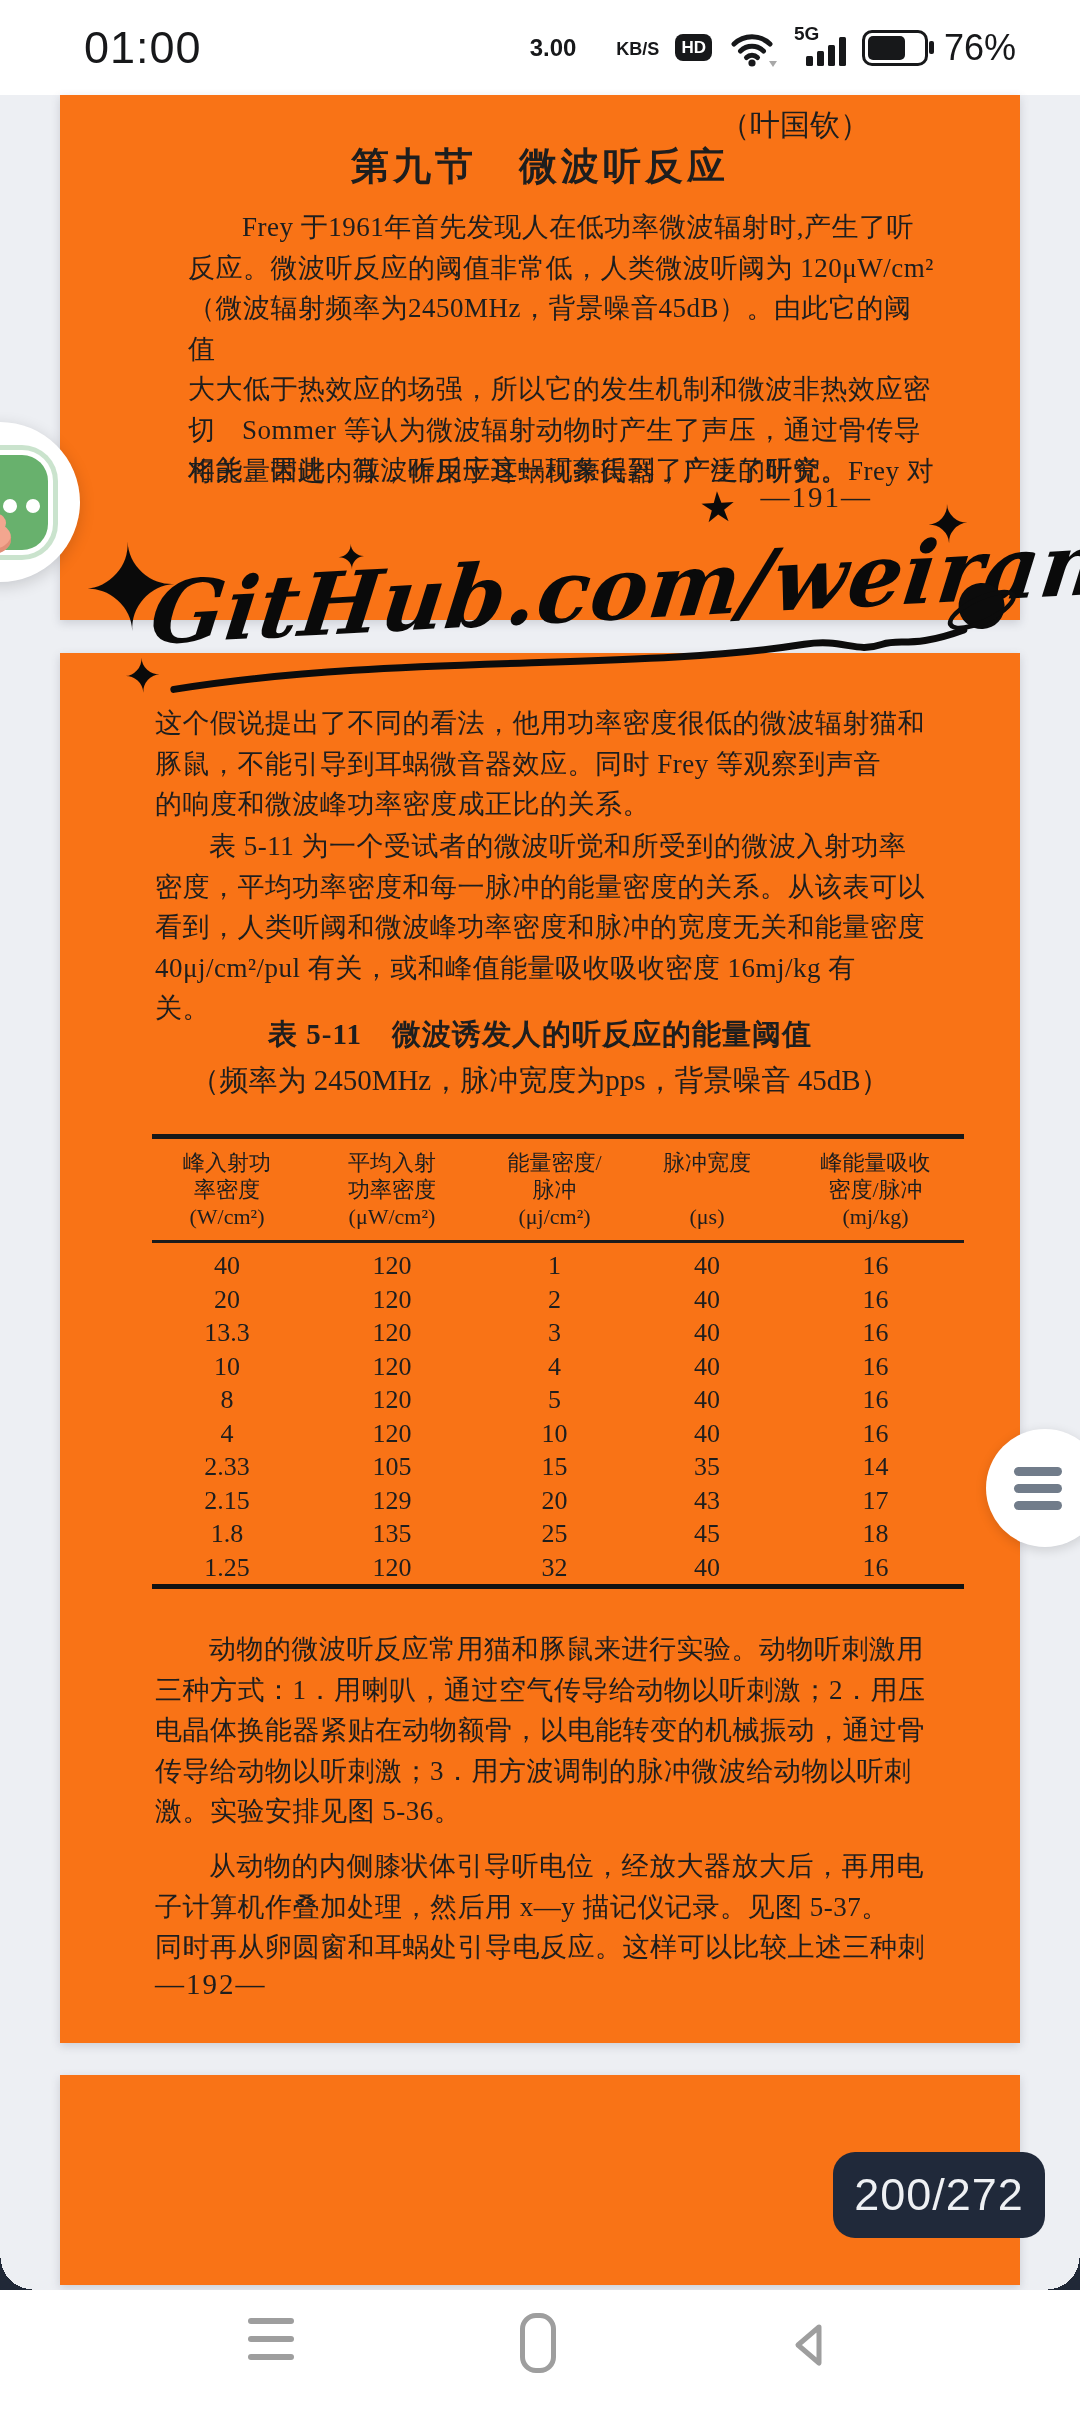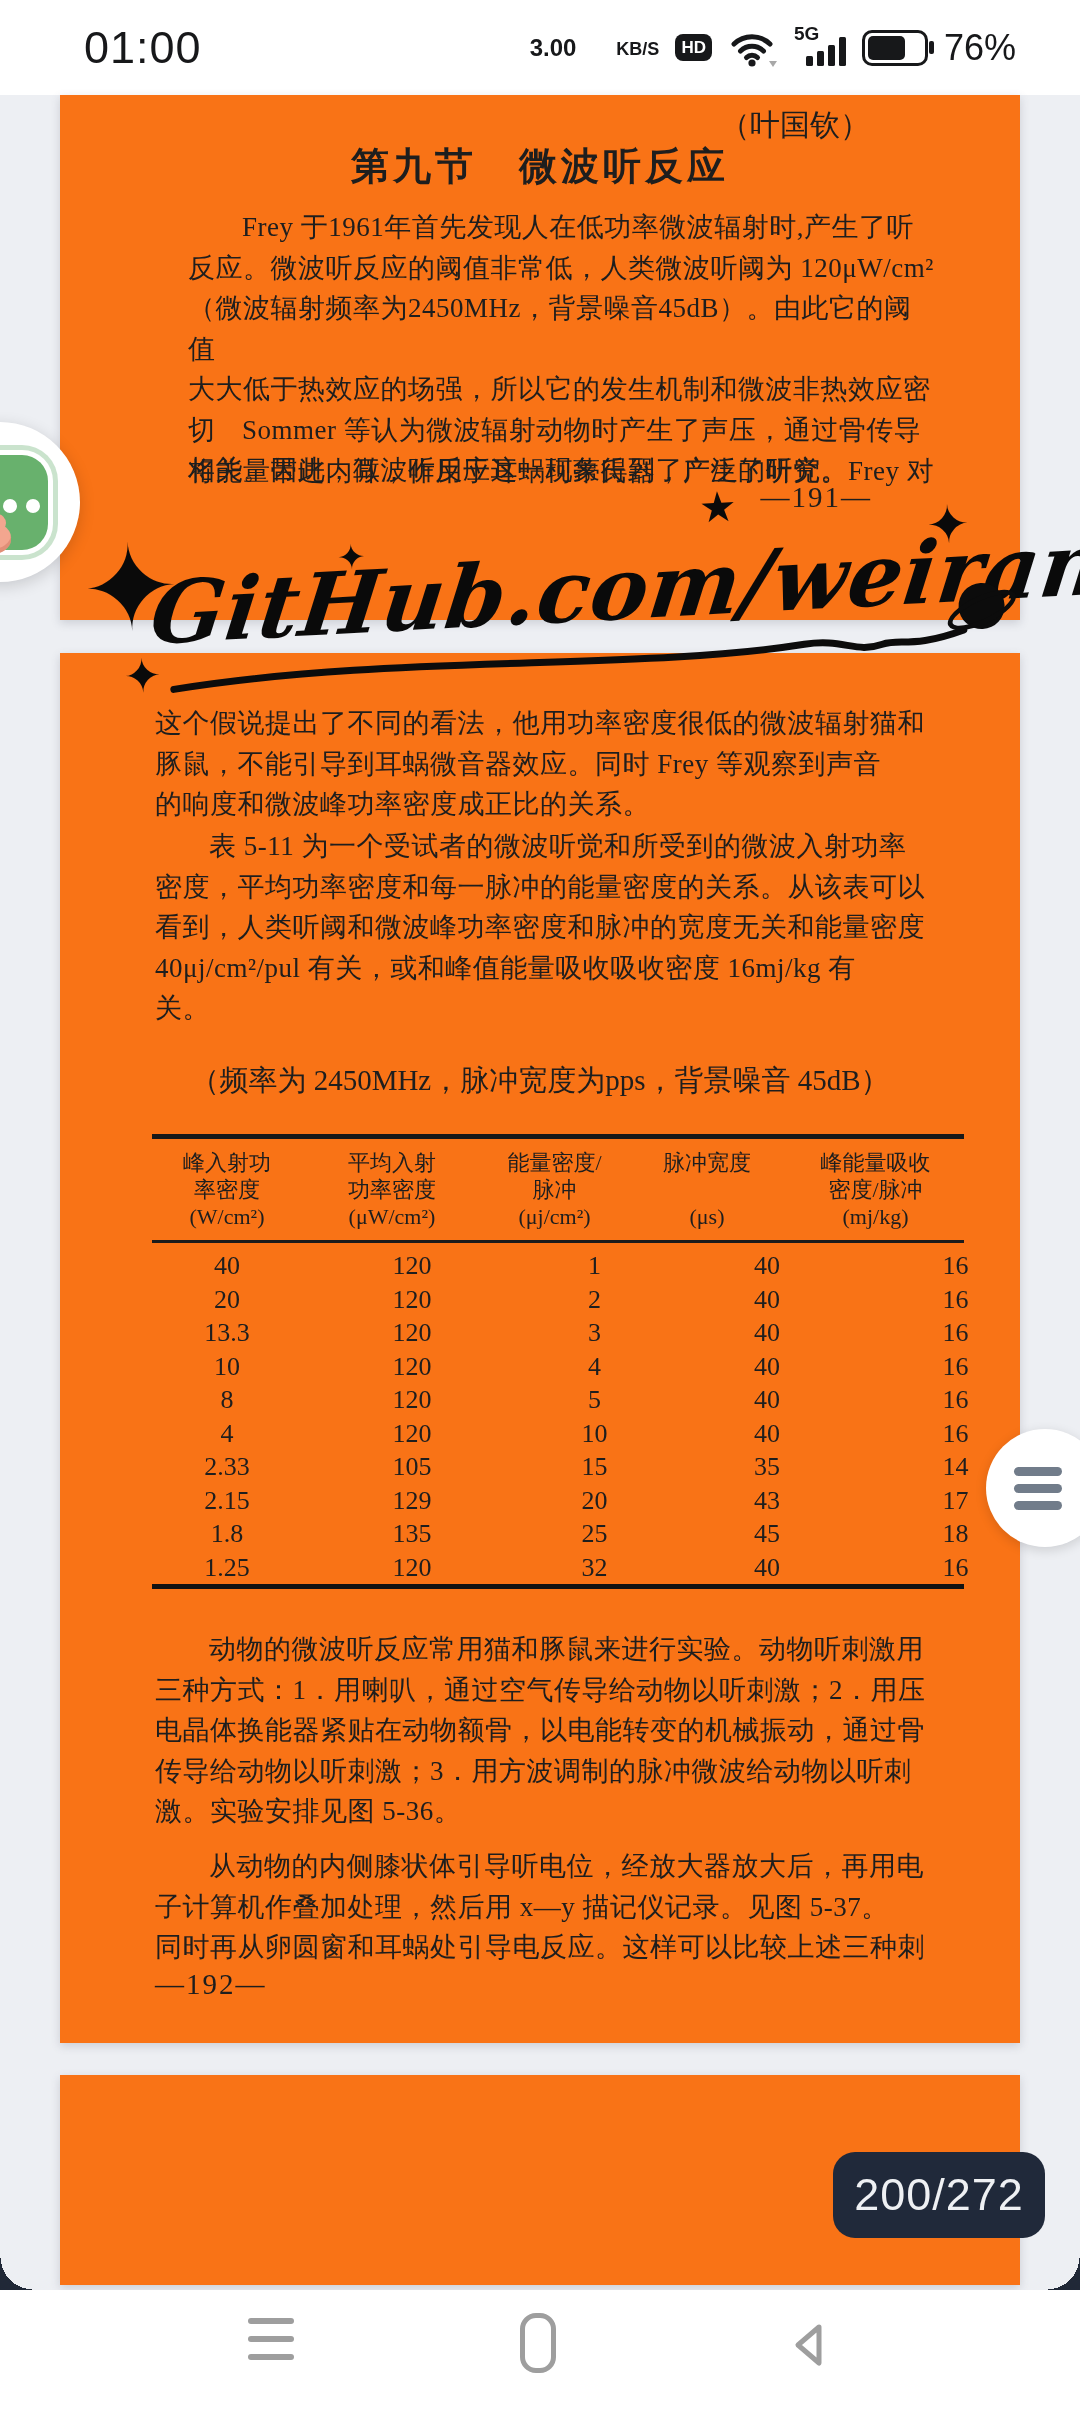--- a/index.html
+++ b/index.html
@@ -49,21 +49,21 @@
   .p2-para-c{top:976px;left:95px;width:778px;}
   .p2-para-d{top:1181px;left:95px;width:778px;margin-top:12px;}
   .p2-pagenum{position:absolute;top:1315px;left:95px;font-size:29px;letter-spacing:2px;}
   
   .tbl{position:absolute;top:481px;left:92px;width:812px;border-top:5px solid #181818;
        border-bottom:5px solid #121212;}
   .tbl-head{display:grid;grid-template-columns:150px 180px 145px 160px 177px;
             padding:10px 0 8px 0;}
   .tbl-head .th{white-space:pre-line;text-align:center;font-size:22px;line-height:27px;}
   .mid-rule{border-top:3px solid #1c1c1c;margin:2px 0 6px 0;}
-  .tbl-row{display:grid;grid-template-columns:150px 180px 145px 160px 177px;height:33.5px;gap:20px;}
+  .tbl-row{display:grid;grid-template-columns:150px 180px 145px 160px 177px;height:33.5px;}
   .tbl-row .td{text-align:center;font-size:26px;line-height:33.5px;}
   
   .watermark{position:absolute;top:536px;left:92px;width:900px;height:140px;z-index:30;
              transform:rotate(-3deg);pointer-events:none;}
   .wm-text{position:absolute;top:6px;left:60px;font-family:"DejaVu Serif",serif;
            font-style:italic;font-weight:700;font-size:86px;color:#0a0a0a;
            transform:skewX(-10deg);letter-spacing:1px;white-space:nowrap;}
   .wm-star{position:absolute;color:#0a0a0a;line-height:1;}
   .wm-s1{top:-28px;left:-10px;font-size:118px;}
   .wm-s2{top:-6px;left:248px;font-size:34px;}
@@ -174,20 +174,21 @@
 
   <div class="card card2 cjk">
     <div class="para no-indent p2-para-a">这个假说提出了不同的看法，他用功率密度很低的微波辐射猫和
 豚鼠，不能引导到耳蜗微音器效应。同时 Frey 等观察到声音
 的响度和微波峰功率密度成正比的关系。</div>
     <div class="para p2-para-b">表 5-11 为一个受试者的微波听觉和所受到的微波入射功率
 密度，平均功率密度和每一脉冲的能量密度的关系。从该表可以
 看到，人类听阈和微波峰功率密度和脉冲的宽度无关和能量密度
 40μj/cm²/pul 有关，或和峰值能量吸收吸收密度 16mj/kg 有
 关。</div>
+    <div class="tbl-caption">表 5-11　微波诱发人的听反应的能量阈值</div>
     <div class="tbl-subcaption">（频率为 2450MHz，脉冲宽度为pps，背景噪音 45dB）</div>
 
     <div class="tbl">
       <div class="tbl-head">
         <div class="th">峰入射功
 率密度
 (W/cm²)</div>
         <div class="th">平均入射
 功率密度
 (μW/cm²)</div>

